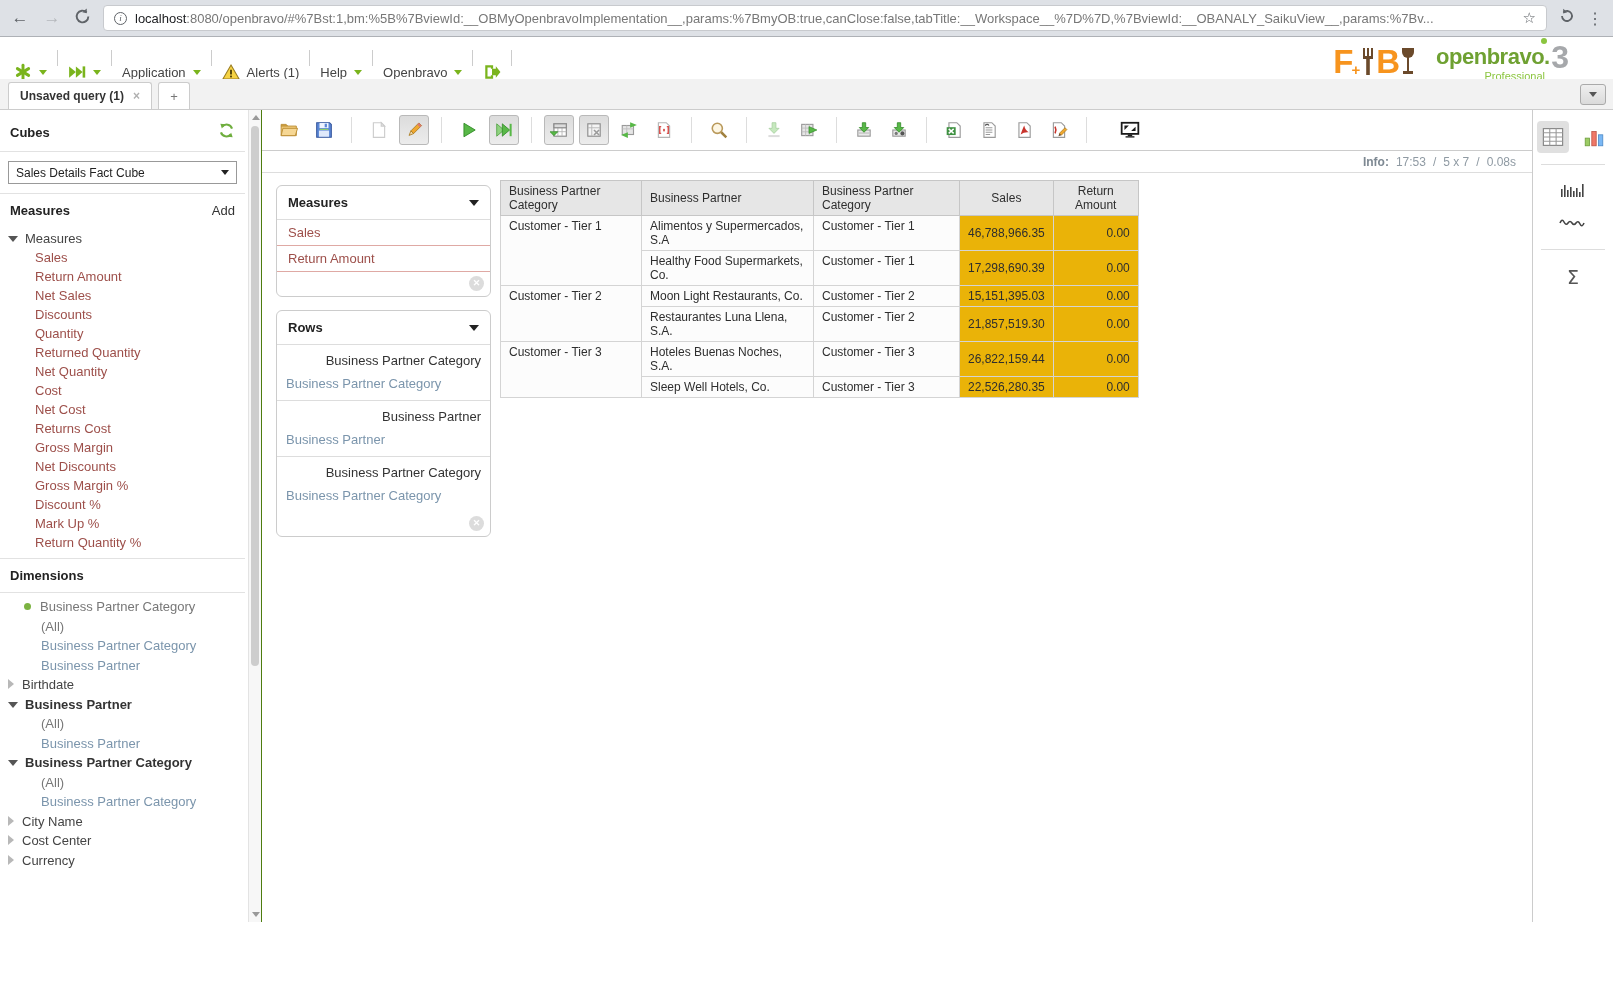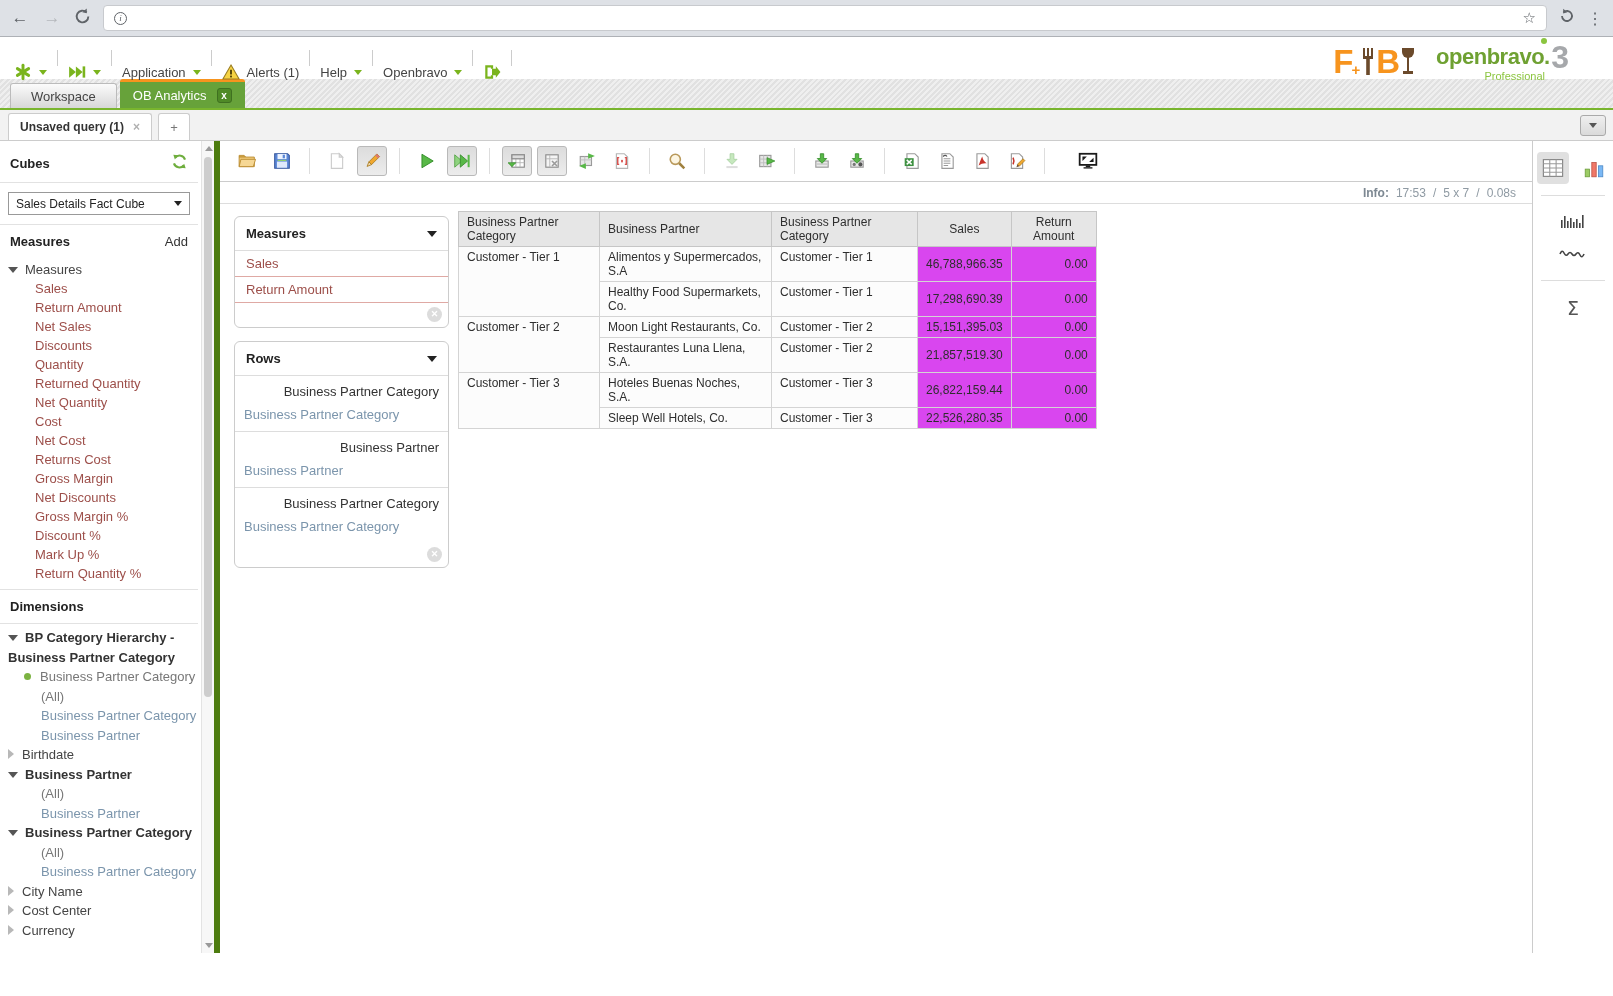--- a/index.html
+++ b/index.html
@@ -47,21 +47,21 @@
   .subtab-row { height:31px; background:#f2f2f2; border-bottom:1px solid #ccc; display:flex; align-items:flex-end; padding-left:8px; position:relative; }
   .subtab { height:27px; background:#fff; border:1px solid #ccc; border-bottom:none; border-radius:3px 3px 0 0; display:flex; align-items:center; gap:9px; padding:0 11px; font-size:12px; font-weight:bold; color:#333; margin-right:6px; }
   .subtab-x { color:#b0b0b0; font-weight:bold; font-size:12px; }
   .subtab-add { height:27px; width:32px; background:#fff; border:1px solid #ccc; border-bottom:none; border-radius:3px 3px 0 0; display:flex; align-items:center; justify-content:center; font-size:13px; color:#777; font-weight:normal; }
   .subtab-dd { position:absolute; right:7px; top:5px; width:26px; height:21px; background:linear-gradient(#efefef,#dadada); border:1px solid #aaa; border-radius:3px; display:flex; align-items:center; justify-content:center; }
 
   
   .body { display:flex; height:812px; align-items:stretch; }
 
   
-  .sidebar { width:220px; border-right:6px solid #4d7c0f; position:relative; background:#fff; font-size:13px; }
+  .sidebar { width:262px; border-right:1px solid #4d7c0f; position:relative; background:#fff; font-size:13px; }
   .side-inner { padding-right:16px; }
   .cubes-row { display:flex; align-items:center; justify-content:space-between; padding:12px 10px 9px 10px; border-bottom:1px solid #e2e2e2; }
   .side-title { font-weight:bold; color:#222; font-size:13px; }
   .cube-select { margin:9px 8px; height:23px; border:1px solid #999; background:#fff; display:flex; align-items:center; justify-content:space-between; padding:0 7px; font-size:12px; color:#222; }
   .sel-car { width:0; height:0; border-left:4px solid transparent; border-right:4px solid transparent; border-top:5px solid #222; }
   .side-div { border-top:1px solid #e2e2e2; }
   .meas-row { display:flex; align-items:center; justify-content:space-between; padding:9px 10px; }
   .add-link { font-size:13px; color:#333; }
   .tree { padding:2px 0 6px 8px; line-height:19px; }
   .tree-root { color:#444; }
@@ -104,21 +104,21 @@
   .row-group { border-bottom:1px solid #ddd; padding:5px 9px 7px 9px; font-size:13px; }
   .row-group.last { border-bottom:none; }
   .rg-h { text-align:right; color:#333; padding:3px 0 6px 0; }
   .rg-l { color:#7b95ac; padding:2px 0; }
 
   
   .rtable-wrap { position:absolute; left:238px; top:7px; }
   table.rtable { border-collapse:collapse; font-size:12px; }
   .rtable th { background:#e6e6e6; border:1px solid #c6c6c6; padding:3px 8px; font-weight:normal; color:#2e2e2e; text-align:left; height:21px; }
   .rtable th.cnum { text-align:center; }
-  .rtable td { border:1px solid #d4d4d4; padding:3px 8px; color:#2e2e2e; background:#d946ef; height:21px; }
+  .rtable td { border:1px solid #d4d4d4; padding:3px 8px; color:#2e2e2e; background:#eab308; height:21px; }
   .rtable td.rowhead { background:#fcfcfc; vertical-align:top; }
   .rtable td.num { text-align:right; }
 
   
   .right-panel { width:81px; border-left:1px solid #ccc; display:flex; flex-direction:column; align-items:center; padding-top:11px; flex:none; }
   .rp-row { display:flex; align-items:center; gap:9px; margin-bottom:9px; }
   .rp-btn { width:32px; height:32px; display:flex; align-items:center; justify-content:center; border-radius:4px; }
   .rp-btn.pressed { background:#e0e0e0; }
   .rp-div { width:64px; border-top:1px solid #ddd; margin:2px 0 16px 0; }
   .rp-item { margin-bottom:18px; display:flex; align-items:center; justify-content:center; }
@@ -131,20 +131,21 @@
 
   <div class="browser">
     <span class="nav-glyph">←</span>
     <span class="nav-glyph disabled">→</span>
     <span><svg width="17" height="17" viewBox="0 0 16 16">
           <path d="M13.5 8a5.5 5.5 0 1 1-1.6-3.9" fill="none" stroke="#5f6368" stroke-width="1.8"></path>
           <polygon points="12,0.5 12,5 7.8,4" fill="#5f6368"></polygon>
         </svg></span>
     <div class="urlbox">
       <span class="info-circle">i</span>
+      <span class="urltext"><span class="host">localhost</span><span class="rest">:8080/openbravo/#%7Bst:1,bm:%5B%7BviewId:__OBMyOpenbravoImplementation__,params:%7BmyOB:true,canClose:false,tabTitle:__Workspace__%7D%7D,%7BviewId:__OBANALY_SaikuView__,params:%7Bv...</span></span>
       <span class="star-glyph" style="margin-left:auto">☆</span>
     </div>
     <span><svg width="16" height="16" viewBox="0 0 16 16">
           <path d="M3 8a5 5 0 1 0 1.4-3.5" fill="none" stroke="#5f6368" stroke-width="1.8"></path>
           <polygon points="4.2,0.8 4.2,5.4 8.4,4.2" fill="#5f6368"></polygon>
         </svg></span>
     <span class="kebab">⋮</span>
   </div>
 
   <div class="app-header">
@@ -221,29 +222,20 @@
             </g>
           </svg>
       </div>
       <div class="oblogo">
         <span class="obbrand">openbravo</span><span class="obdot">.</span><span class="obdotgreen"></span><span class="obv3">3</span>
         <div class="obpro">Professional</div>
       </div>
     </div>
   </div>
 
-  <div class="tab-strip">
-    <div class="tab-ws">
-        <span>Workspace</span>
-      </div>
-    <div class="tab-active">
-      <span>OB Analytics</span>
-      <span class="tab-close">x</span>
-    </div>
-  </div>
 
   <div class="subtab-row">
     <div class="subtab">
       <span>Unsaved query (1)</span>
       <span class="subtab-x">×</span>
     </div>
     <div class="subtab-add">+</div>
     <div class="subtab-dd">
         <span class="car-dark"></span>
       </div>
@@ -289,21 +281,20 @@
           <div class="m-item">Discount %</div>
           <div class="m-item">Mark Up %</div>
           <div class="m-item">Return Quantity %</div>
         </div>
         <div class="side-div"></div>
         <div class="meas-row">
             <span class="side-title">Dimensions</span>
           </div>
         <div class="side-div"></div>
         <div class="dim-tree">
-          <div class="dim-bold"><span class="tri-open"></span><span>BP Category Hierarchy - Business Partner Category</span></div>
           <div class="dim-active"><span class="dot-green"></span><span>Business Partner Category</span></div>
           <div class="dim-muted">(All)</div>
           <div class="dim-link">Business Partner Category</div>
           <div class="dim-link">Business Partner</div>
           <div class="dim-plain"><span class="tri-closed"></span><span>Birthdate</span></div>
           <div class="dim-bold"><span class="tri-open"></span><span>Business Partner</span></div>
           <div class="dim-muted">(All)</div>
           <div class="dim-link">Business Partner</div>
           <div class="dim-bold"><span class="tri-open"></span><span>Business Partner Category</span></div>
           <div class="dim-muted">(All)</div>

